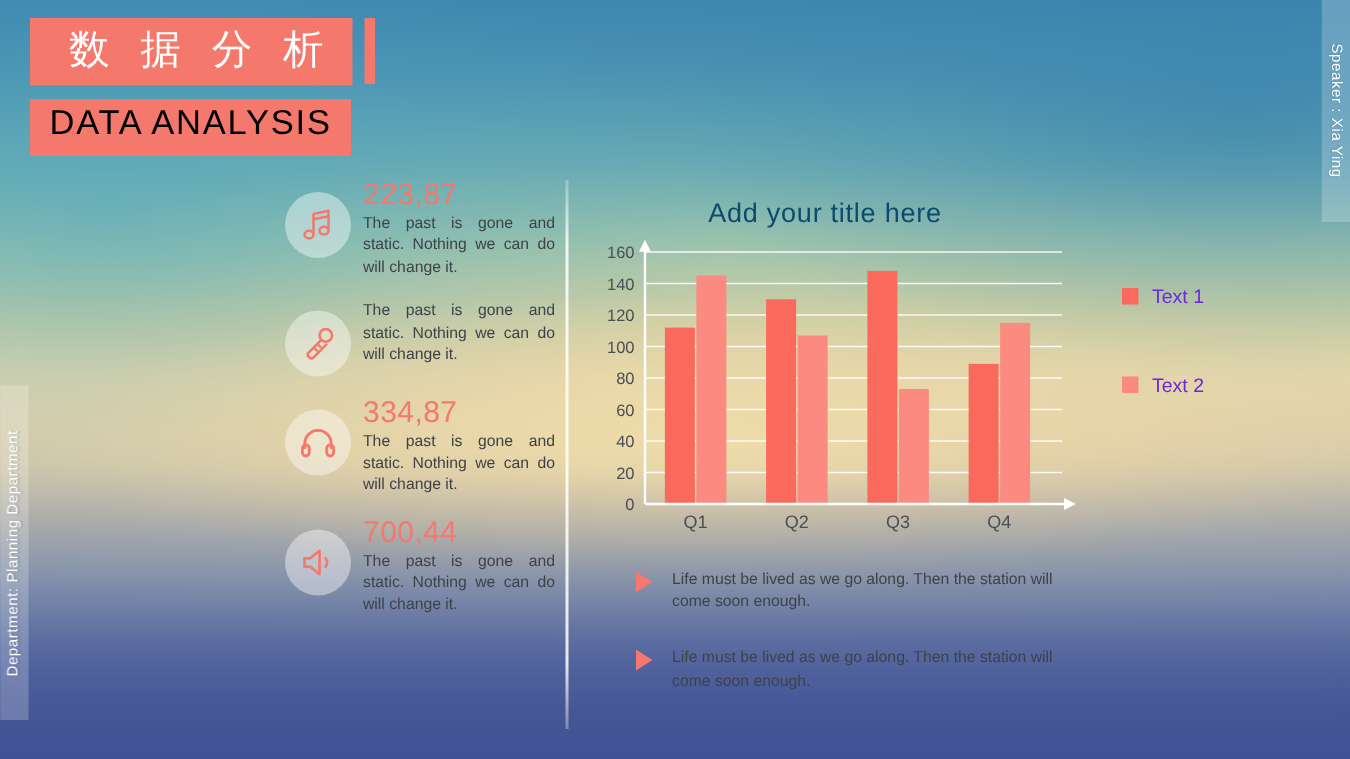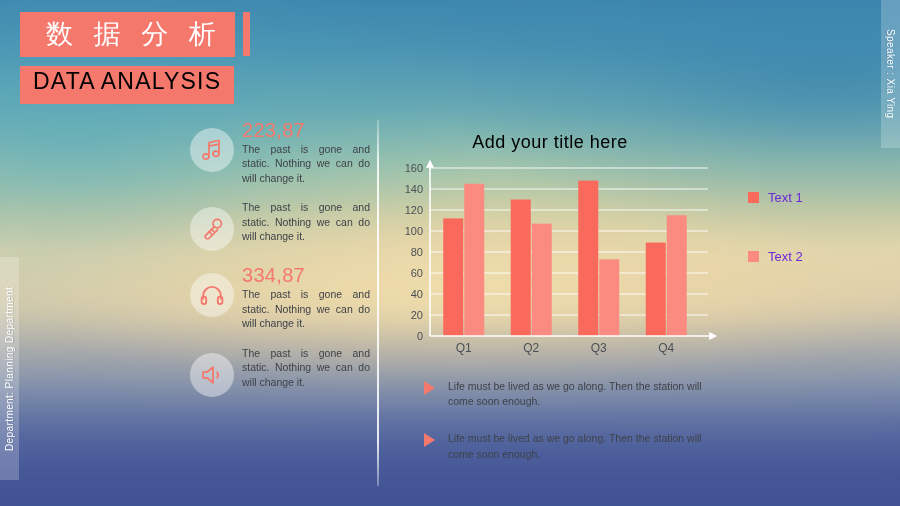--- a/index.html
+++ b/index.html
@@ -162,21 +162,21 @@
     text-align: justify;
     margin-top: 1px;
   }
 
   
   #chart-title {
     position: absolute;
     left: 400px; top: 132px;
     width: 300px;
     text-align: center;
-    color: #000000;
+    color: #0c4a6e;
     font-size: 18px;
     letter-spacing: 0.5px;
   }
   #chart {
     position: absolute;
     left: 396px; top: 160px;
     width: 330px; height: 200px;
   }
   #chart svg { display: block; }
   .y-tick-label {
@@ -309,20 +309,21 @@
     </div>
 
     <div class="stat-item">
       <div class="stat-icon">
         <svg width="26" height="26" viewBox="0 0 26 26" fill="none" stroke="#f4796c" stroke-width="1.8" stroke-linecap="round" stroke-linejoin="round">
           <path d="M4 10.2h3.8L14 5.2v15.6l-6.2-5H4z"></path>
           <path d="M18 10.3a4 4 0 0 1 0 5.4"></path>
         </svg>
       </div>
       <div class="stat-body">
+        <div class="stat-value">700,44</div>
         <div class="stat-desc">The past is gone and static. Nothing we can do will change it.</div>
       </div>
     </div>
 
   </div>
 
   <div id="chart-title">Add your title here</div>
 
   <div id="chart">
     <svg id="chart-svg" width="330" height="200" viewBox="0 0 330 200">

